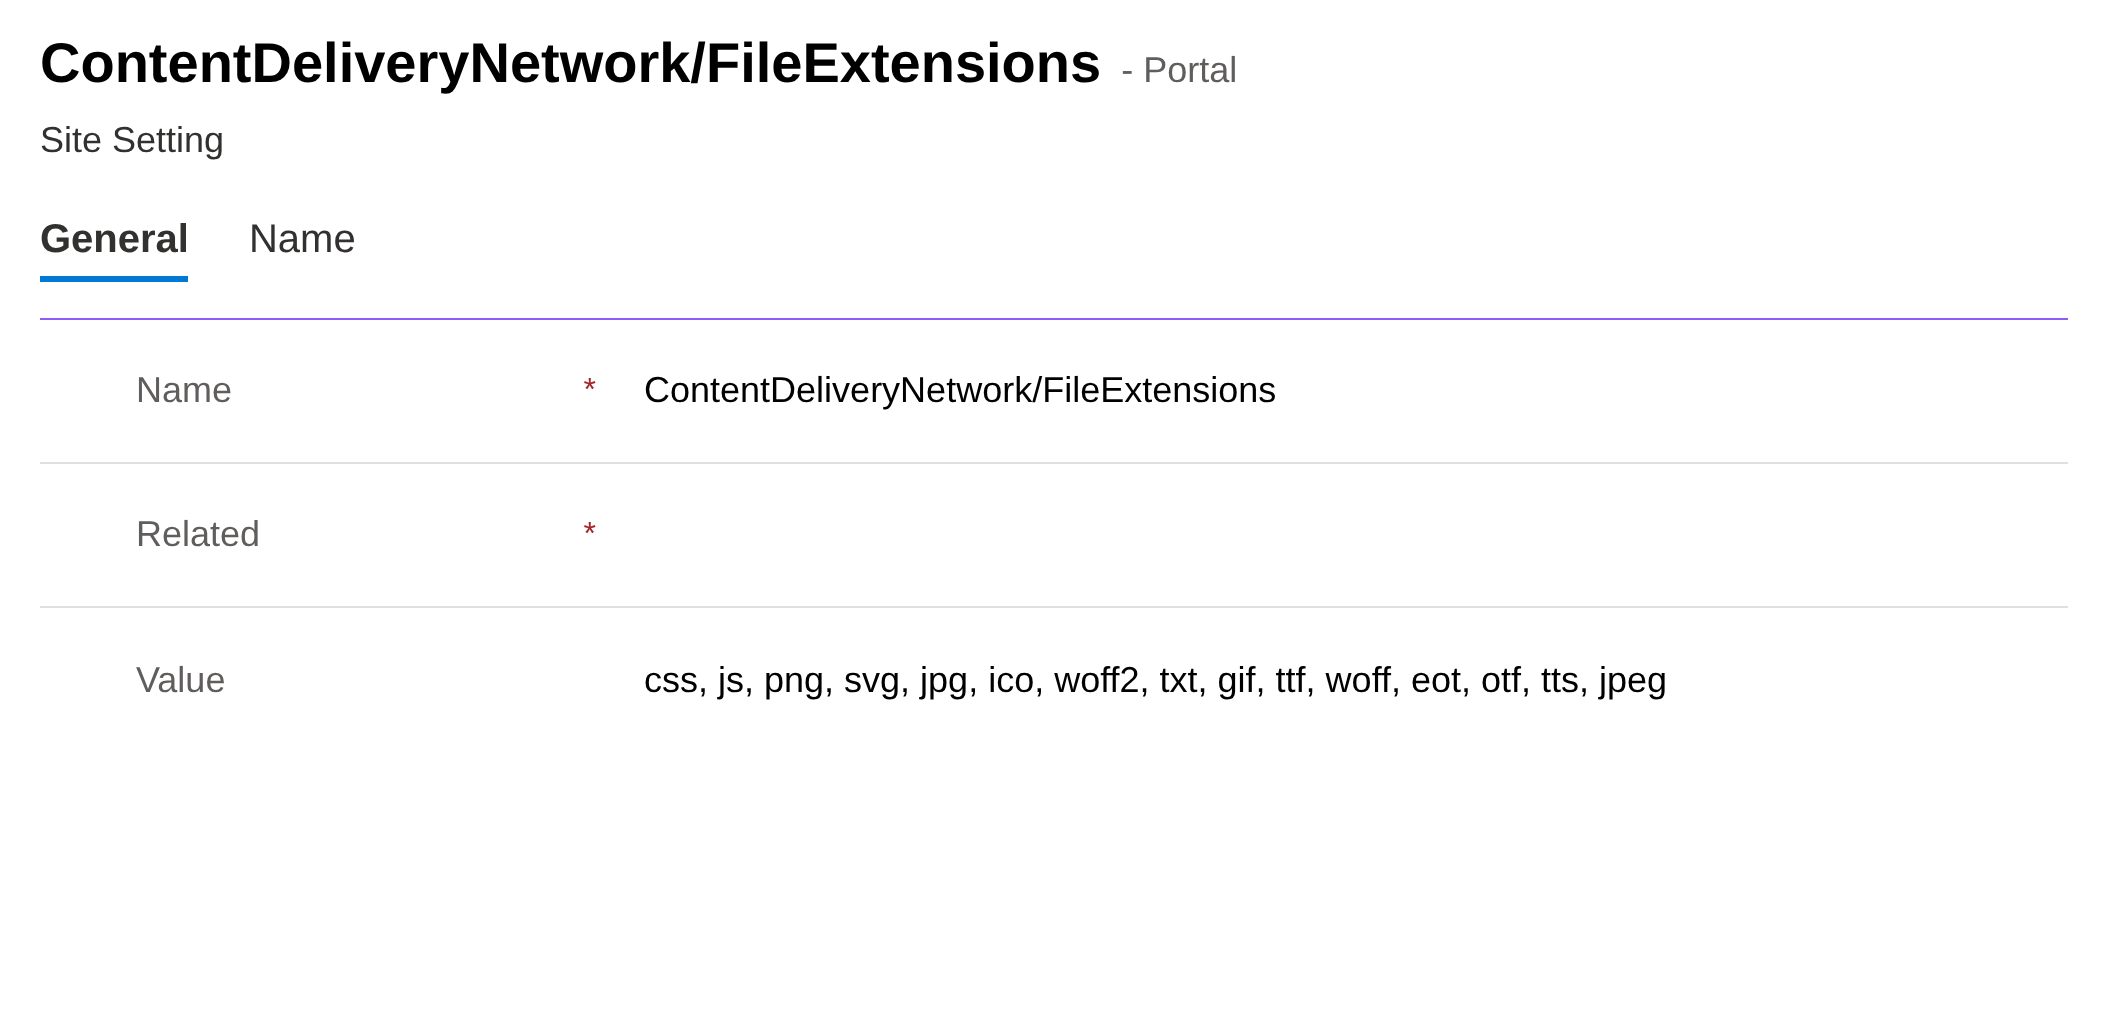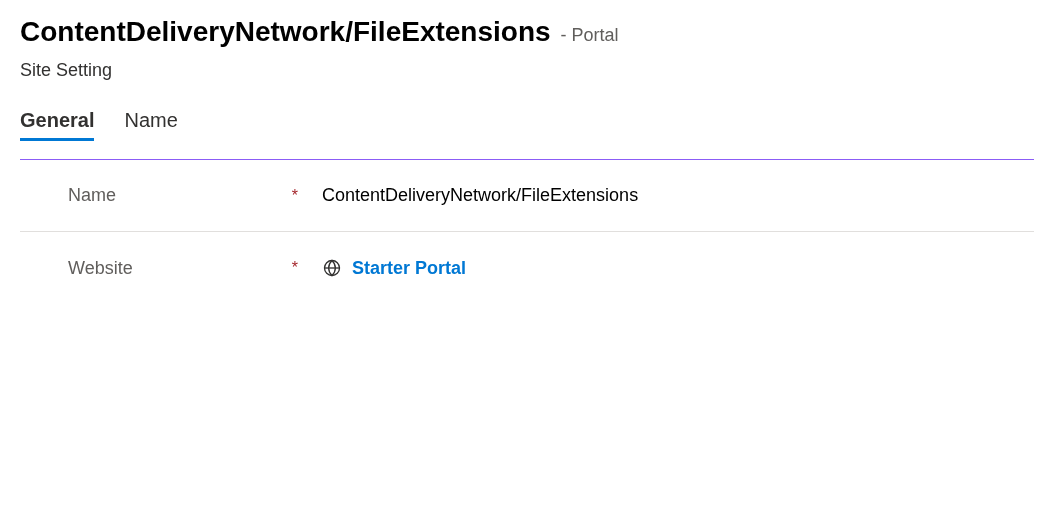--- a/index.html
+++ b/index.html
@@ -127,28 +127,28 @@
       <span class="field-label">Name</span>
       <span class="required">*</span>
     </div>
     <div class="value-col">
       <span>ContentDeliveryNetwork/FileExtensions</span>
     </div>
   </div>
 
   <div class="form-row">
     <div class="label-col">
-      <span class="field-label">Website</span>
+      <span class="field-label">Related</span>
       <span class="required">*</span>
-    </div>
-    <div class="value-col">
-      <svg class="globe-icon" viewBox="0 0 24 24" fill="none" stroke="currentColor" stroke-width="1.6">
-        <circle cx="12" cy="12" r="9"></circle>
-        <line x1="3" y1="12" x2="21" y2="12"></line>
-        <path d="M12 3c2.5 2.4 4 5.6 4 9s-1.5 6.6-4 9c-2.5-2.4-4-5.6-4-9s1.5-6.6 4-9z"></path>
-      </svg>
-      <span class="link-value">Starter Portal</span>
     </div>
   </div>
 
+  <div class="form-row">
+    <div class="label-col">
+      <span class="field-label">Value</span>
+    </div>
+    <div class="value-col">
+      <span>css, js, png, svg, jpg, ico, woff2, txt, gif, ttf, woff, eot, otf, tts, jpeg</span>
+    </div>
+  </div>
 
 
 </div>
 
 </body></html>

